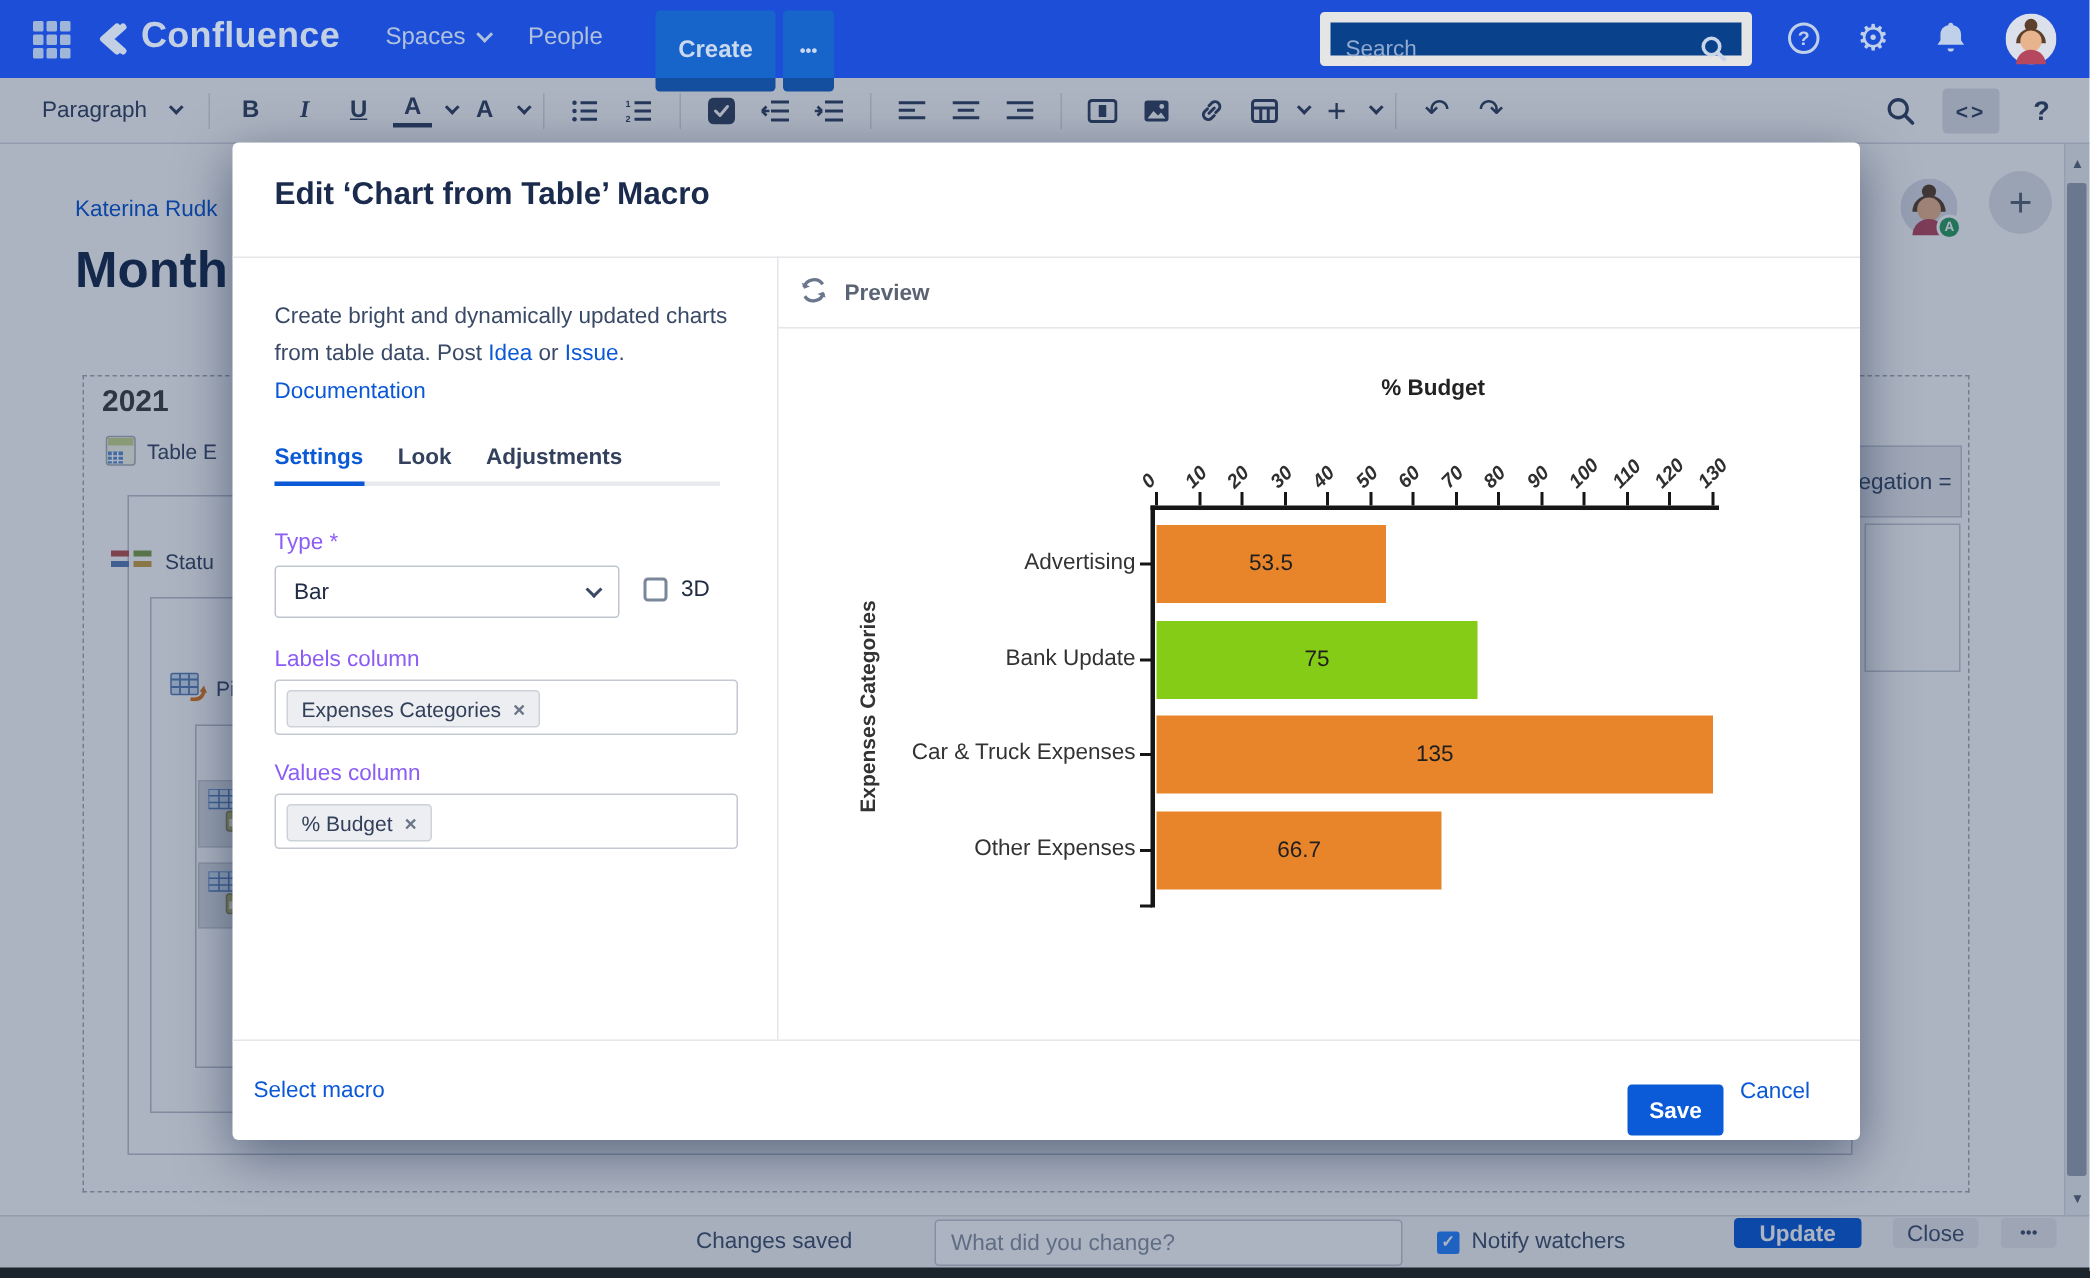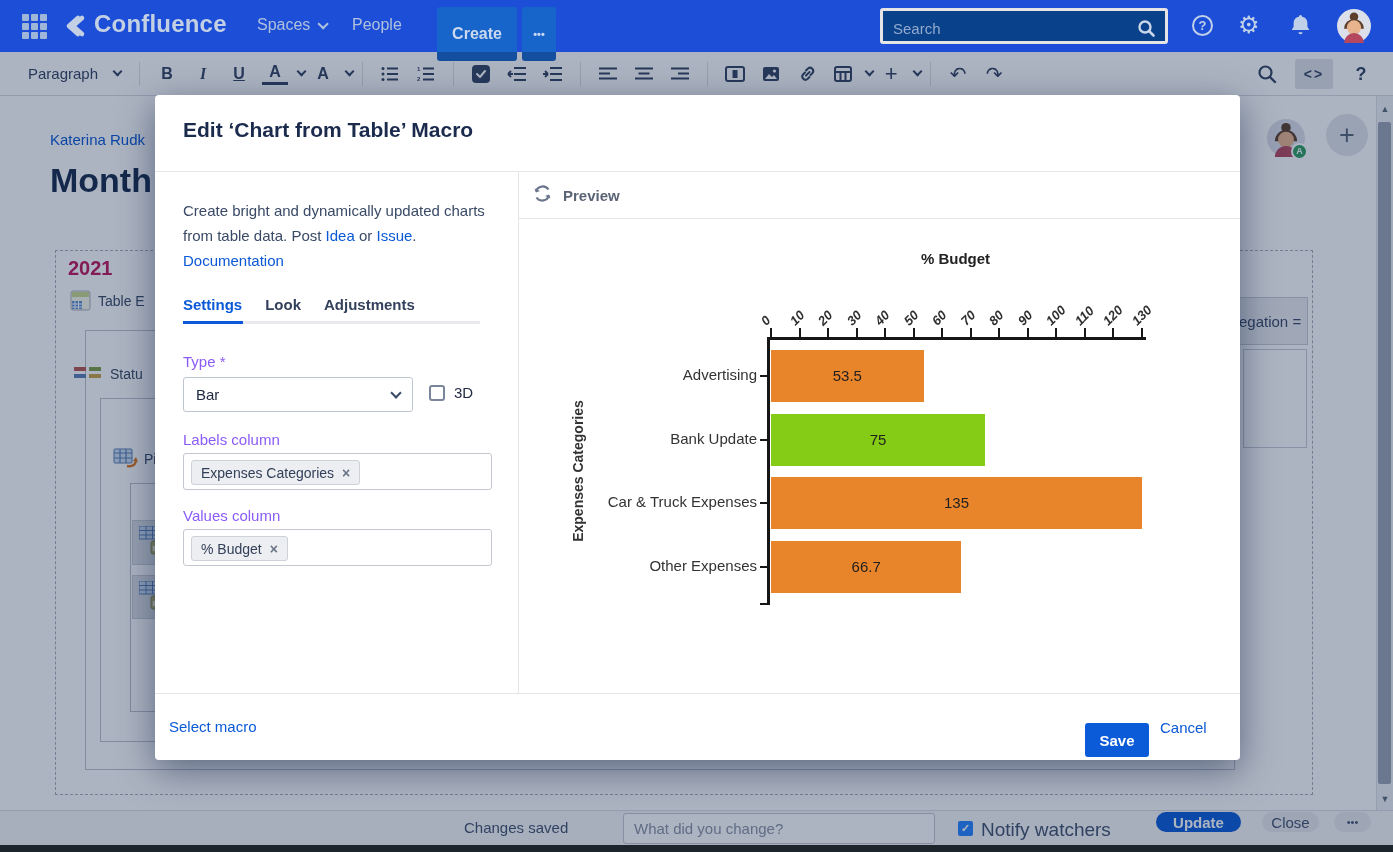--- a/index.html
+++ b/index.html
@@ -12,21 +12,21 @@
   .nav-grid { position:absolute; left:22px; top:14px; width:25px; height:25px;
     display:grid; grid-template-columns:repeat(3,7px); grid-template-rows:repeat(3,7px); gap:2px; }
   .nav-grid span { background:#9FB6D9; border-radius:1px; }
   .logo-mark { position:absolute; left:60px; top:13px; }
   .logo-text { position:absolute; left:94px; top:10px; font-size:24px; font-weight:700; color:#C3D0E4; letter-spacing:.2px; }
   .nav-item { position:absolute; top:16px; font-size:16px; color:#AFC1DC; }
   .chev { display:inline-block; width:8px; height:8px; border-right:2px solid #AFC1DC; border-bottom:2px solid #AFC1DC; transform:rotate(45deg) translateY(-3px); margin-left:7px; }
   .nav-btn { position:absolute; top:7px; height:54px; background:#1765CB; border-radius:3px; color:#CBD9EF;
     font-size:16px; font-weight:600; display:flex; align-items:center; justify-content:center; }
   #nav-search { position:absolute; left:880px; top:8px; width:288px; height:36px; background:#09418A;
-    border:3px solid #e5e5e5; border-radius:3px; }
+    border:7px solid #e5e5e5; border-radius:3px; }
   #nav-search input { position:absolute; left:10px; top:0; width:230px; height:34px; background:transparent; border:none; outline:none;
     color:#C9D6EA; font-size:15px; font-family:"Liberation Sans",sans-serif; }
   #nav-search input::placeholder { color:#93ABCF; }
   .help-circle { position:absolute; left:1192px; top:15px; width:21px; height:21px; border:2px solid #BFD0E8; border-radius:50%;
     color:#BFD0E8; font-size:13px; font-weight:700; text-align:center; line-height:18px; }
   .gear { position:absolute; left:1238px; top:11px; font-size:24px; color:#BFD0E8; }
   .nav-avatar { position:absolute; left:1337px; top:9px; }
 
   
   #toolbar { position:absolute; left:0; top:52px; width:1393px; height:44px; background:#FFFFFF;
@@ -40,21 +40,21 @@
   #para-label { font-size:15px; font-weight:400; color:#344563; margin-left:28px; }
   .tb-right { position:absolute; right:14px; top:7px; display:flex; align-items:center; }
   .code-btn { background:#DFE2E7; border-radius:3px; width:38px; height:30px; font-size:14px; font-weight:700;
     display:flex; align-items:center; justify-content:center; letter-spacing:2px; margin:0 10px; }
 
   
   #page { position:absolute; left:0; top:96px; width:1393px; height:714px; background:#fff; }
   .crumb { position:absolute; left:50px; top:35px; font-size:15px; color:#0A58D6; }
   .page-title { position:absolute; left:50px; top:65px; font-size:34px; font-weight:600; color:#172B4D; }
   .dashed-box { position:absolute; left:55px; top:154px; width:1258px; height:545px; border:1px dashed #A8AEBA; }
-  .year { position:absolute; left:68px; top:161px; font-size:20px; font-weight:700; color:#be185d; }
+  .year { position:absolute; left:68px; top:161px; font-size:20px; font-weight:700; color:#404040; }
   .macro-label { position:absolute; font-size:14px; color:#3A4A66; }
   .frame { position:absolute; border:1px solid #BCC2CC; }
   .mini-panel { position:absolute; width:68px; height:45px; background:#DEE1E6; border:1px solid #C9CDD4; }
   .agg-strip { position:absolute; left:1238px; top:201px; width:70px; height:48px; background:#EBEDF0;
     border:1px solid #C6CBD3; font-size:15px; color:#3A4A66; display:flex; align-items:center; }
   .agg-box { position:absolute; left:1243px; top:253px; width:64px; height:99px; background:#fff; border:1px solid #C6CBD3; }
   .byline-avatar { position:absolute; left:1267px; top:23px; }
   .presence { position:absolute; left:1291px; top:47px; width:17px; height:17px; background:#2E9E62; border:2px solid #fff;
     border-radius:50%; color:#fff; font-size:9px; font-weight:700; text-align:center; line-height:13px; }
   .plus-circle { position:absolute; left:1326px; top:18px; width:42px; height:42px; border-radius:50%; background:#E2E5EA;
@@ -66,22 +66,22 @@
   .sb-arrow { position:absolute; left:1379px; width:12px; text-align:center; font-size:9px; color:#5F6B7D; }
 
   
   #savebar { position:absolute; left:0; top:810px; width:1393px; height:35px; background:#F6F7F8; border-top:1px solid #D9DCE1; }
   .save-status { position:absolute; left:464px; top:8px; font-size:15px; color:#42526E; }
   #comment-input { position:absolute; left:623px; top:2px; width:312px; height:31px; border:1px solid #C3C8D1; border-radius:3px;
     padding-left:10px; font-size:15px; color:#42526E; font-family:"Liberation Sans",sans-serif; outline:none; }
   #comment-input::placeholder { color:#8993A4; }
   .notify-check { position:absolute; left:958px; top:10px; width:15px; height:15px; background:#2684FF; border-radius:2px;
     color:#fff; font-size:11px; font-weight:700; text-align:center; line-height:15px; }
-  .notify-label { position:absolute; left:981px; top:8px; font-size:19px; color:#42526E; }
-  .bar-btn { position:absolute; top:1px; height:20px; border-radius:13px; font-size:15px;
+  .notify-label { position:absolute; left:981px; top:8px; font-size:15px; color:#42526E; }
+  .bar-btn { position:absolute; top:1px; height:20px; border-radius:3px; font-size:15px;
     display:flex; align-items:center; justify-content:center; }
   #darkstrip { position:absolute; left:0; top:845px; width:1393px; height:7px; background:#23261E; }
 
   
   #blanket { position:absolute; left:0; top:52px; width:1393px; height:800px; background:rgba(15,36,72,0.34); z-index:10; }
 
   
   #modal { position:absolute; left:155px; top:95px; width:1085px; height:665px; background:#fff; border-radius:4px;
     box-shadow:0 10px 36px rgba(9,30,66,0.5); z-index:20; }
   .dlg-title { position:absolute; left:28px; top:23px; font-size:21px; font-weight:600; color:#1B2B4D; }

